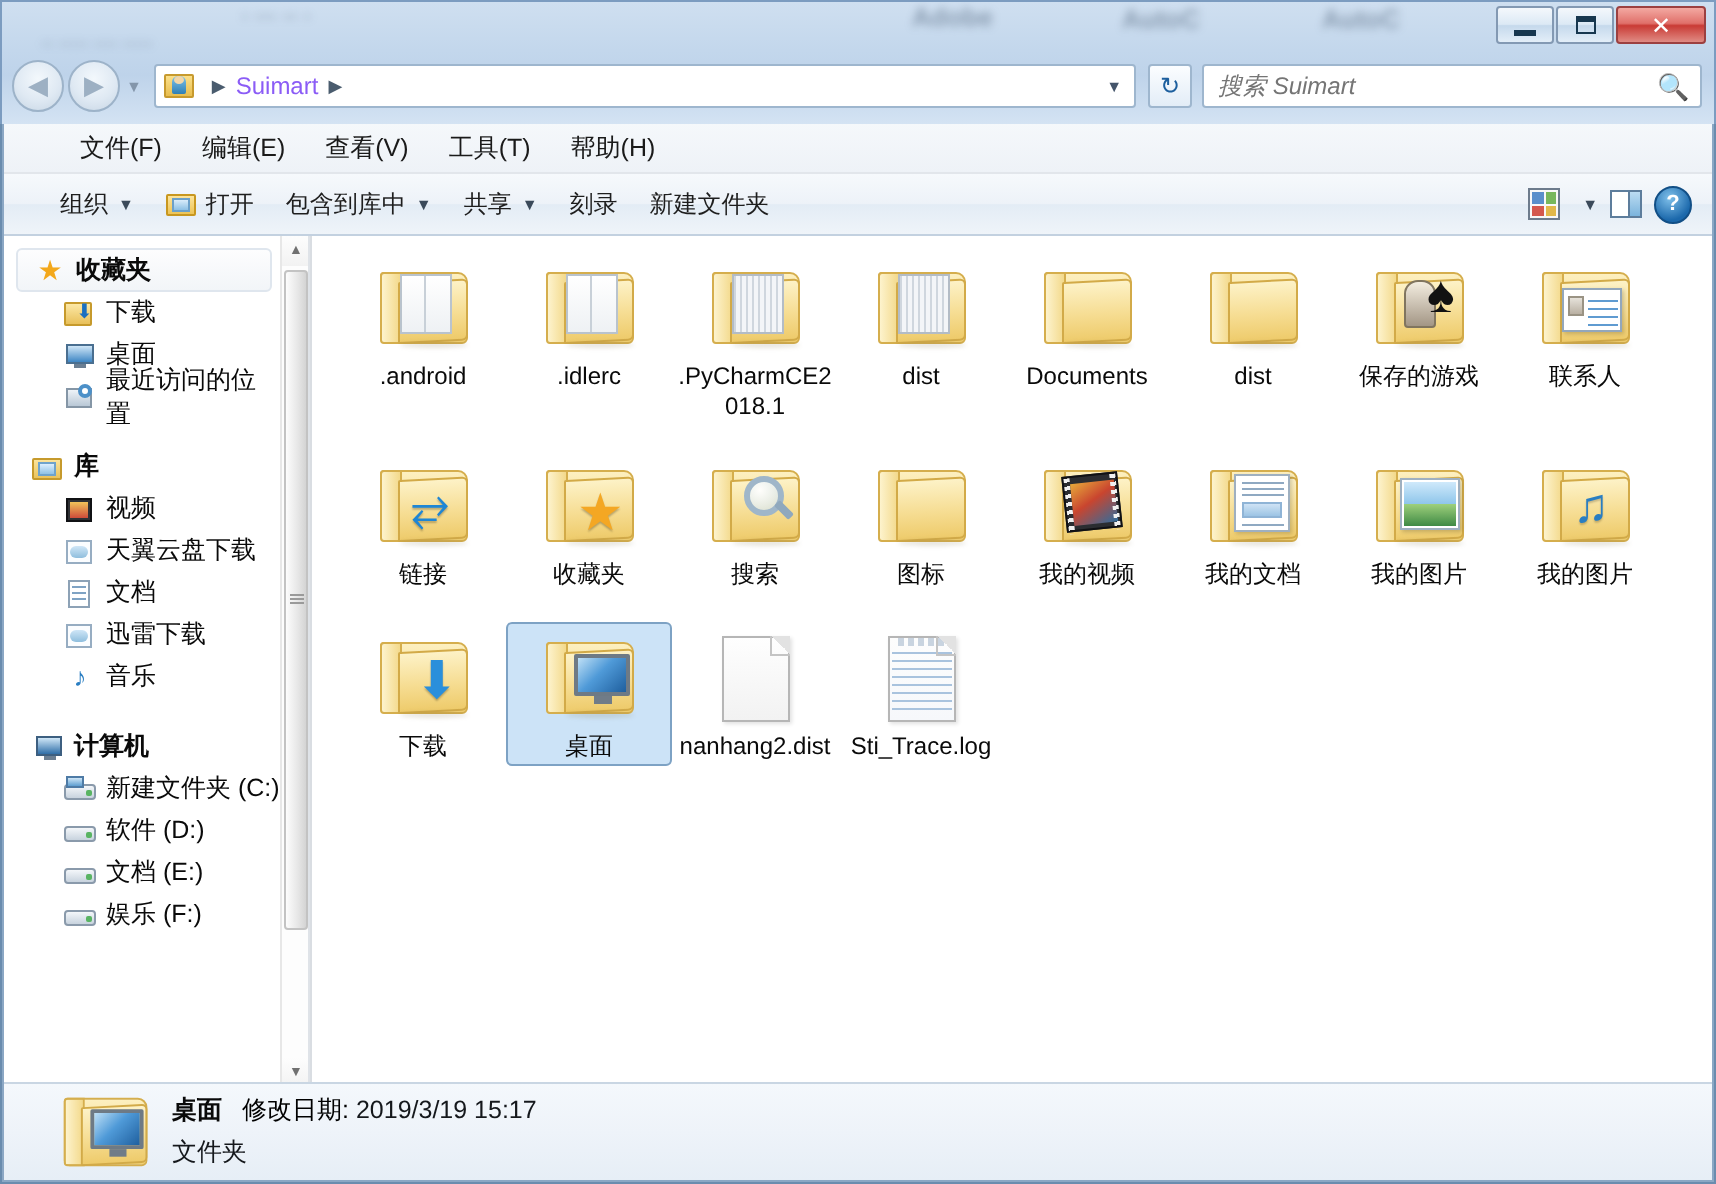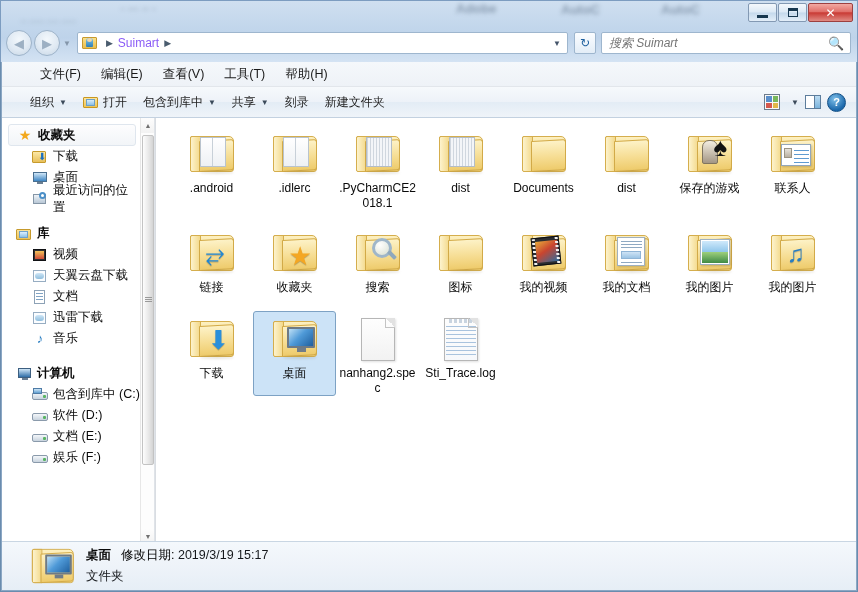--- a/index.html
+++ b/index.html
@@ -512,21 +512,21 @@
                   <span class="s"></span>
                 </span>
               <span class="lbl">计算机</span>
             </div>
             <div class="nav-row">
               <span class="ic ic-drive">
                   <span class="b"></span>
                   <span class="w"></span>
                   <span class="g"></span>
                 </span>
-              <span class="lbl">包含到库中 (C:)</span>
+              <span class="lbl">新建文件夹 (C:)</span>
             </div>
             <div class="nav-row">
               <span class="ic ic-drive">
                   <span class="b"></span>
                   <span class="g"></span>
                 </span>
               <span class="lbl">软件 (D:)</span>
             </div>
             <div class="nav-row">
               <span class="ic ic-drive">
@@ -797,21 +797,21 @@
               </div>
               <div class="label">桌面</div>
             </div>
             <div class="item">
               <div class="thumbwrap">
                 <div class="page">
                   <span class="sheet"></span>
                   <span class="fold"></span>
                 </div>
               </div>
-              <div class="label">nanhang2.spec</div>
+              <div class="label">nanhang2.dist</div>
             </div>
             <div class="item">
               <div class="thumbwrap">
                 <div class="page log">
                   <span class="sheet"></span>
                   <span class="lines"></span>
                   <span class="holes"></span>
                   <span class="fold"></span>
                 </div>
               </div>

